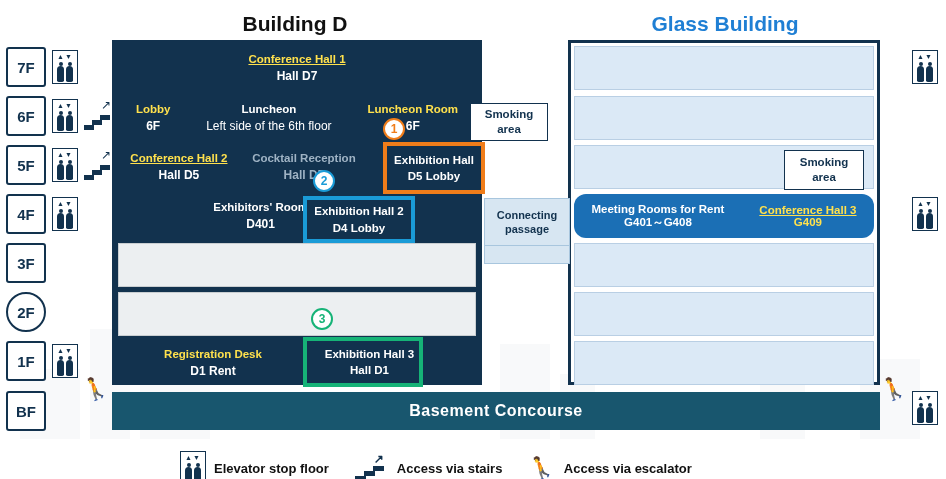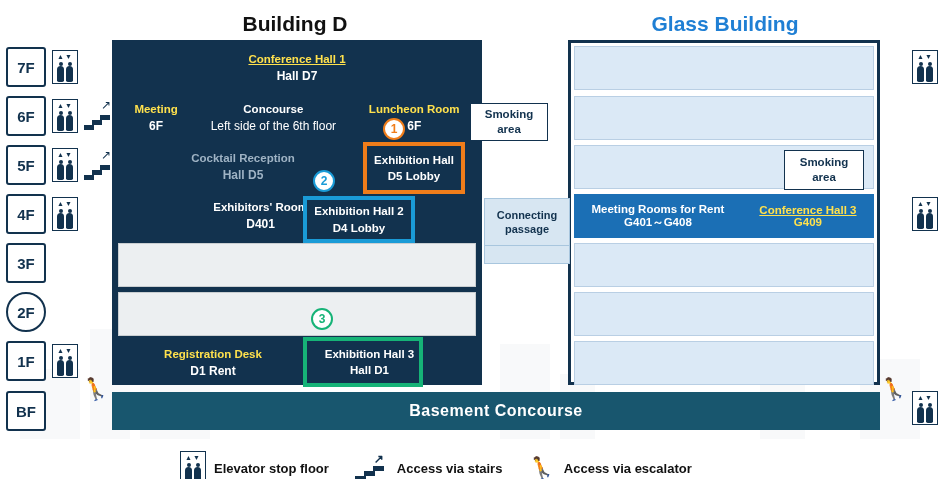--- a/index.html
+++ b/index.html
@@ -181,41 +181,45 @@
 
 <div id="bldg-d-frame"></div>
 
 <div class="row cell" style="left:118px; top:46px; width:358px; height:44px; justify-content:center; flex-direction:column;">
   <span class="yellow">Conference Hall 1</span>
   <b>Hall D7</b>
 </div>
 
 <div class="row" style="left:118px; top:96px; width:358px; height:44px; justify-content:space-around;">
   <div class="cell">
-    <span class="yellow-plain">Meeting</span>
+    <span class="yellow-plain">Lobby</span>
     <b>6F</b>
   </div>
   <div class="cell">
-    <span style="font-weight:bold;">Concourse</span>
+    <span style="font-weight:bold;">Luncheon</span>
     <b style="font-weight:normal;">Left side of the 6th floor</b>
   </div>
   <div class="cell">
     <span class="yellow-plain">Luncheon Room</span>
     <b>6F</b>
   </div>
 </div>
 
 <div class="row" style="left:118px; top:145px; width:250px; height:44px; justify-content:space-around;">
   <div class="cell">
+    <span class="yellow">Conference Hall 2</span>
+    <b>Hall D5</b>
+  </div>
+  <div class="cell">
     <span style="color:#9fb3c4; font-weight:bold;">Cocktail Reception</span>
     <b style="color:#9fb3c4;">Hall D5</b>
   </div>
 </div>
 
-<div class="hl" id="hl-orange" style="left:363px; top:142px; width:102px; height:52px;">
+<div class="hl" id="hl-orange" style="left:383px; top:142px; width:102px; height:52px;">
   <span>Exhibition Hall</span>
   <span>D5 Lobby</span>
 </div>
 <div class="circle-num" id="num1" style="left:383px; top:118px;">1</div>
 
 <div class="row" style="left:118px; top:194px; width:190px; height:44px; justify-content:flex-end;">
   <div class="cell">
     <span style="font-weight:bold;">Exhibitors' Room</span>
     <b>D401</b>
   </div>
@@ -240,21 +244,21 @@
 <div class="hl" id="hl-green" style="left:303px; top:337px; width:120px; height:50px;">
   <span>Exhibition Hall 3</span>
   <span>Hall D1</span>
 </div>
 <div class="circle-num" id="num3" style="left:311px; top:308px;">3</div>
 
 <div id="glass-frame"></div>
 <div class="glass-row" style="left:574px; top:46px;  width:300px; height:44px;"></div>
 <div class="glass-row" style="left:574px; top:96px;  width:300px; height:44px;"></div>
 <div class="glass-row" style="left:574px; top:145px; width:300px; height:44px;"></div>
-<div class="glass-blue-row" style="left:574px; top:194px; width:300px; height:44px;">
+<div class="glass-blue-row" style="left:574px; top:194px; width:300px; height:44px;border-radius:12px;">
   <div>
     <span>Meeting Rooms for Rent</span><br>
     <span>G401～G408</span>
   </div>
   <div>
     <span class="yellow">Conference Hall 3</span><br>
     <span class="yellow-plain">G409</span>
   </div>
 </div>
 <div class="glass-row" style="left:574px; top:243px; width:300px; height:44px;"></div>

